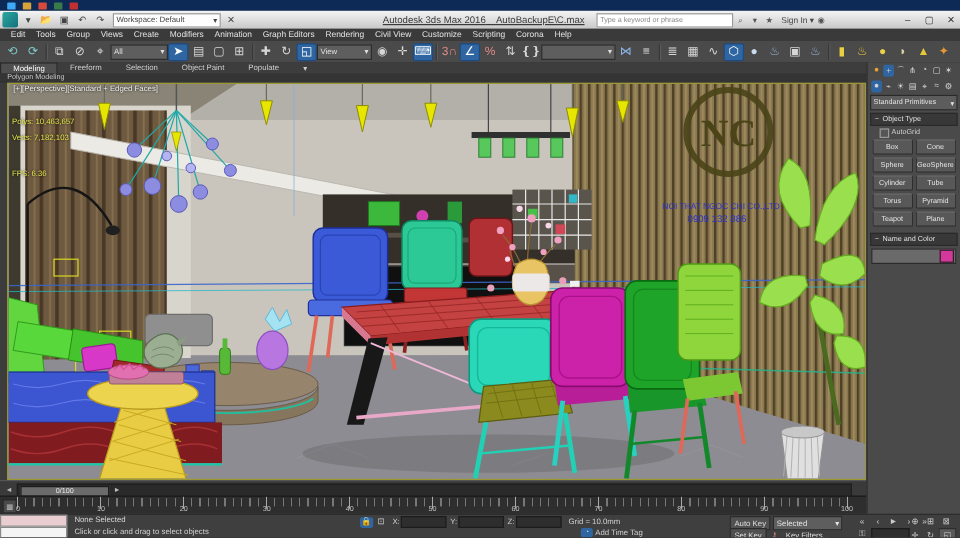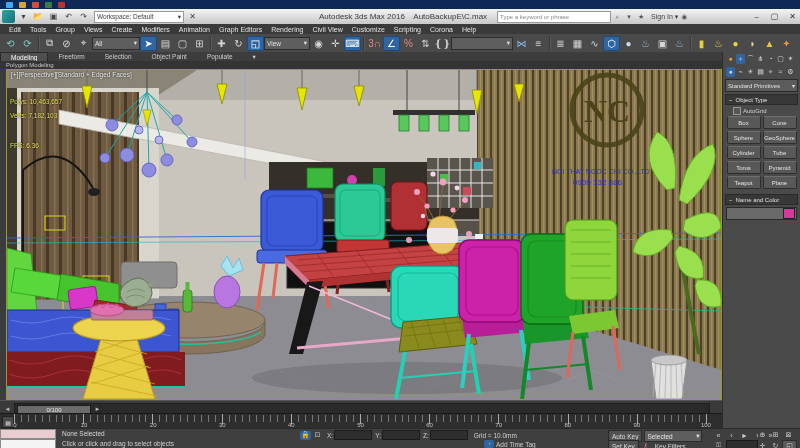--- a/index.html
+++ b/index.html
@@ -14,21 +14,21 @@
   
   #titlebar{left:0;top:9px;width:800px;height:15px;
     background:linear-gradient(#f4f4f4,#c8c8c8);border-bottom:1px solid #8a8a8a;
     color:#333;font-size:8px;}
   .qai{width:13px;height:11px;margin-left:2px;display:flex;align-items:center;justify-content:center;
     font-size:8px;color:#444;}
   #maxlogo{width:13px;height:13px;margin-left:2px;border-radius:2px;
     background:linear-gradient(135deg,#2aa8a0,#15707e);}
   #workspace-dd{margin-left:4px;height:10px;width:84px;background:#fdfdfd;border:1px solid #9a9a9a;
     font-size:6.5px;color:#444;display:flex;align-items:center;justify-content:space-between;padding:0 2px;}
-  #titletext{margin-left:120px;white-space:nowrap;font-size:8px;color:#3a3a3a;}
+  #titletext{margin-left:120px;white-space:nowrap;font-size:8px;color:#3a3a3a;text-decoration:underline;}
   #searchbox{margin-left:10px;width:108px;height:10px;background:#fff;border:1px solid #999;
     font-size:6px;color:#888;display:flex;align-items:center;padding:0 2px;overflow:hidden;white-space:nowrap;}
   .tbtn{width:12px;height:11px;display:flex;align-items:center;justify-content:center;font-size:7px;color:#555;}
   #signin{font-size:7px;color:#444;margin-left:4px;white-space:nowrap;}
   .winbtn{width:15px;height:11px;display:flex;align-items:center;justify-content:center;
     font-size:8px;color:#333;margin-left:3px;}
   
   #menubar{left:0;top:24px;width:800px;height:10px;background:#3a3a3a;border-bottom:1px solid #2c2c2c;}
   .mitem{font-size:7px;color:#e2e2e2;margin-left:9px;white-space:nowrap;}
   

